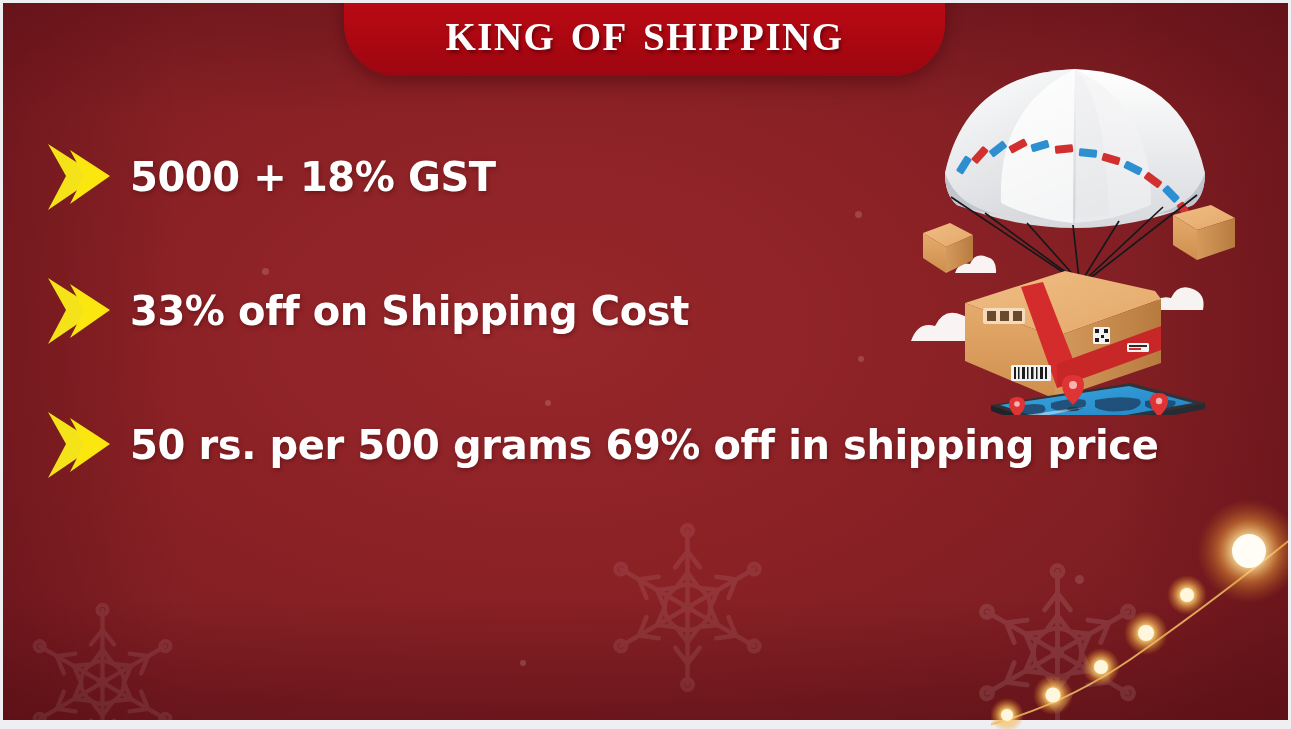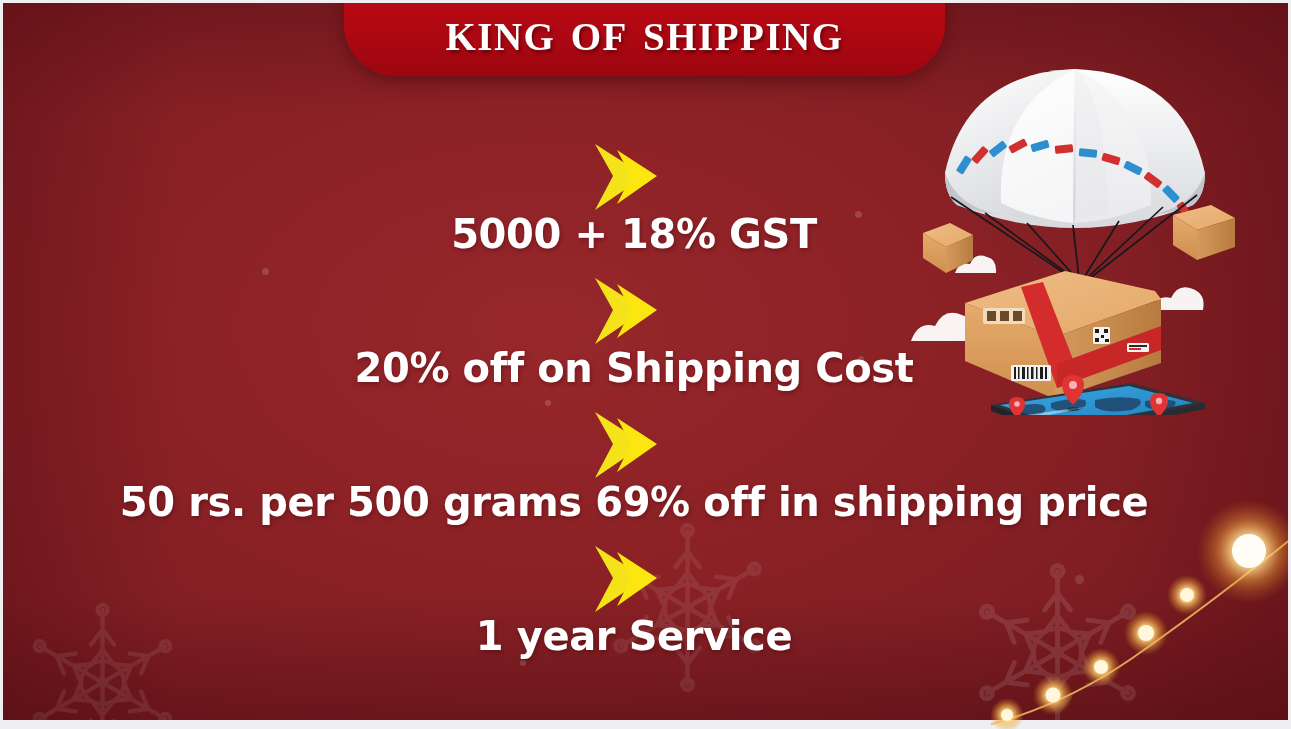--- a/index.html
+++ b/index.html
@@ -112,21 +112,20 @@
     left: 44px;
     top: 140px;
     width: 1180px;
     z-index: 14;
   }
   .feature-row {
     display: flex;
     align-items: center;
     height: 74px;
     margin-bottom: 60px;
-    flex-direction: column;
   }
   .feature-row:last-child { margin-bottom: 0; }
 
   .arrow-icon {
     flex: 0 0 auto;
     width: 72px;
     height: 74px;
     margin-right: 14px;
   }
   .arrow-icon svg { display: block; }
@@ -470,42 +469,33 @@
       <span class="feature-text">5000 + 18% GST</span>
     </div>
 
     <div class="feature-row">
       <span class="arrow-icon">
         <svg width="72" height="74" viewBox="0 0 72 74">
           <path d="M4 4 L54 36 L4 70 L22 36 Z" fill="#f5e31a"></path>
           <path d="M26 10 L66 36 L26 64 L40 36 Z" fill="#fbe70f"></path>
         </svg>
       </span>
-      <span class="feature-text">20% off on Shipping Cost</span>
+      <span class="feature-text">33% off on Shipping Cost</span>
     </div>
 
     <div class="feature-row">
       <span class="arrow-icon">
         <svg width="72" height="74" viewBox="0 0 72 74">
           <path d="M4 4 L54 36 L4 70 L22 36 Z" fill="#f5e31a"></path>
           <path d="M26 10 L66 36 L26 64 L40 36 Z" fill="#fbe70f"></path>
         </svg>
       </span>
       <span class="feature-text">50 rs. per 500 grams  69% off in shipping price</span>
     </div>
 
-    <div class="feature-row">
-      <span class="arrow-icon">
-        <svg width="72" height="74" viewBox="0 0 72 74">
-          <path d="M4 4 L54 36 L4 70 L22 36 Z" fill="#f5e31a"></path>
-          <path d="M26 10 L66 36 L26 64 L40 36 Z" fill="#fbe70f"></path>
-        </svg>
-      </span>
-      <span class="feature-text">1 year Service</span>
-    </div>
 
   </div>
 
   <div class="lights">
     <svg width="300" height="230" viewBox="0 0 300 230">
       <defs>
         <radialGradient id="glowBig">
           <stop offset="0%" stop-color="#fffdf2" stop-opacity="1"></stop>
           <stop offset="26%" stop-color="#ffe9a8" stop-opacity=".95"></stop>
           <stop offset="60%" stop-color="#f5a83c" stop-opacity=".45"></stop>

